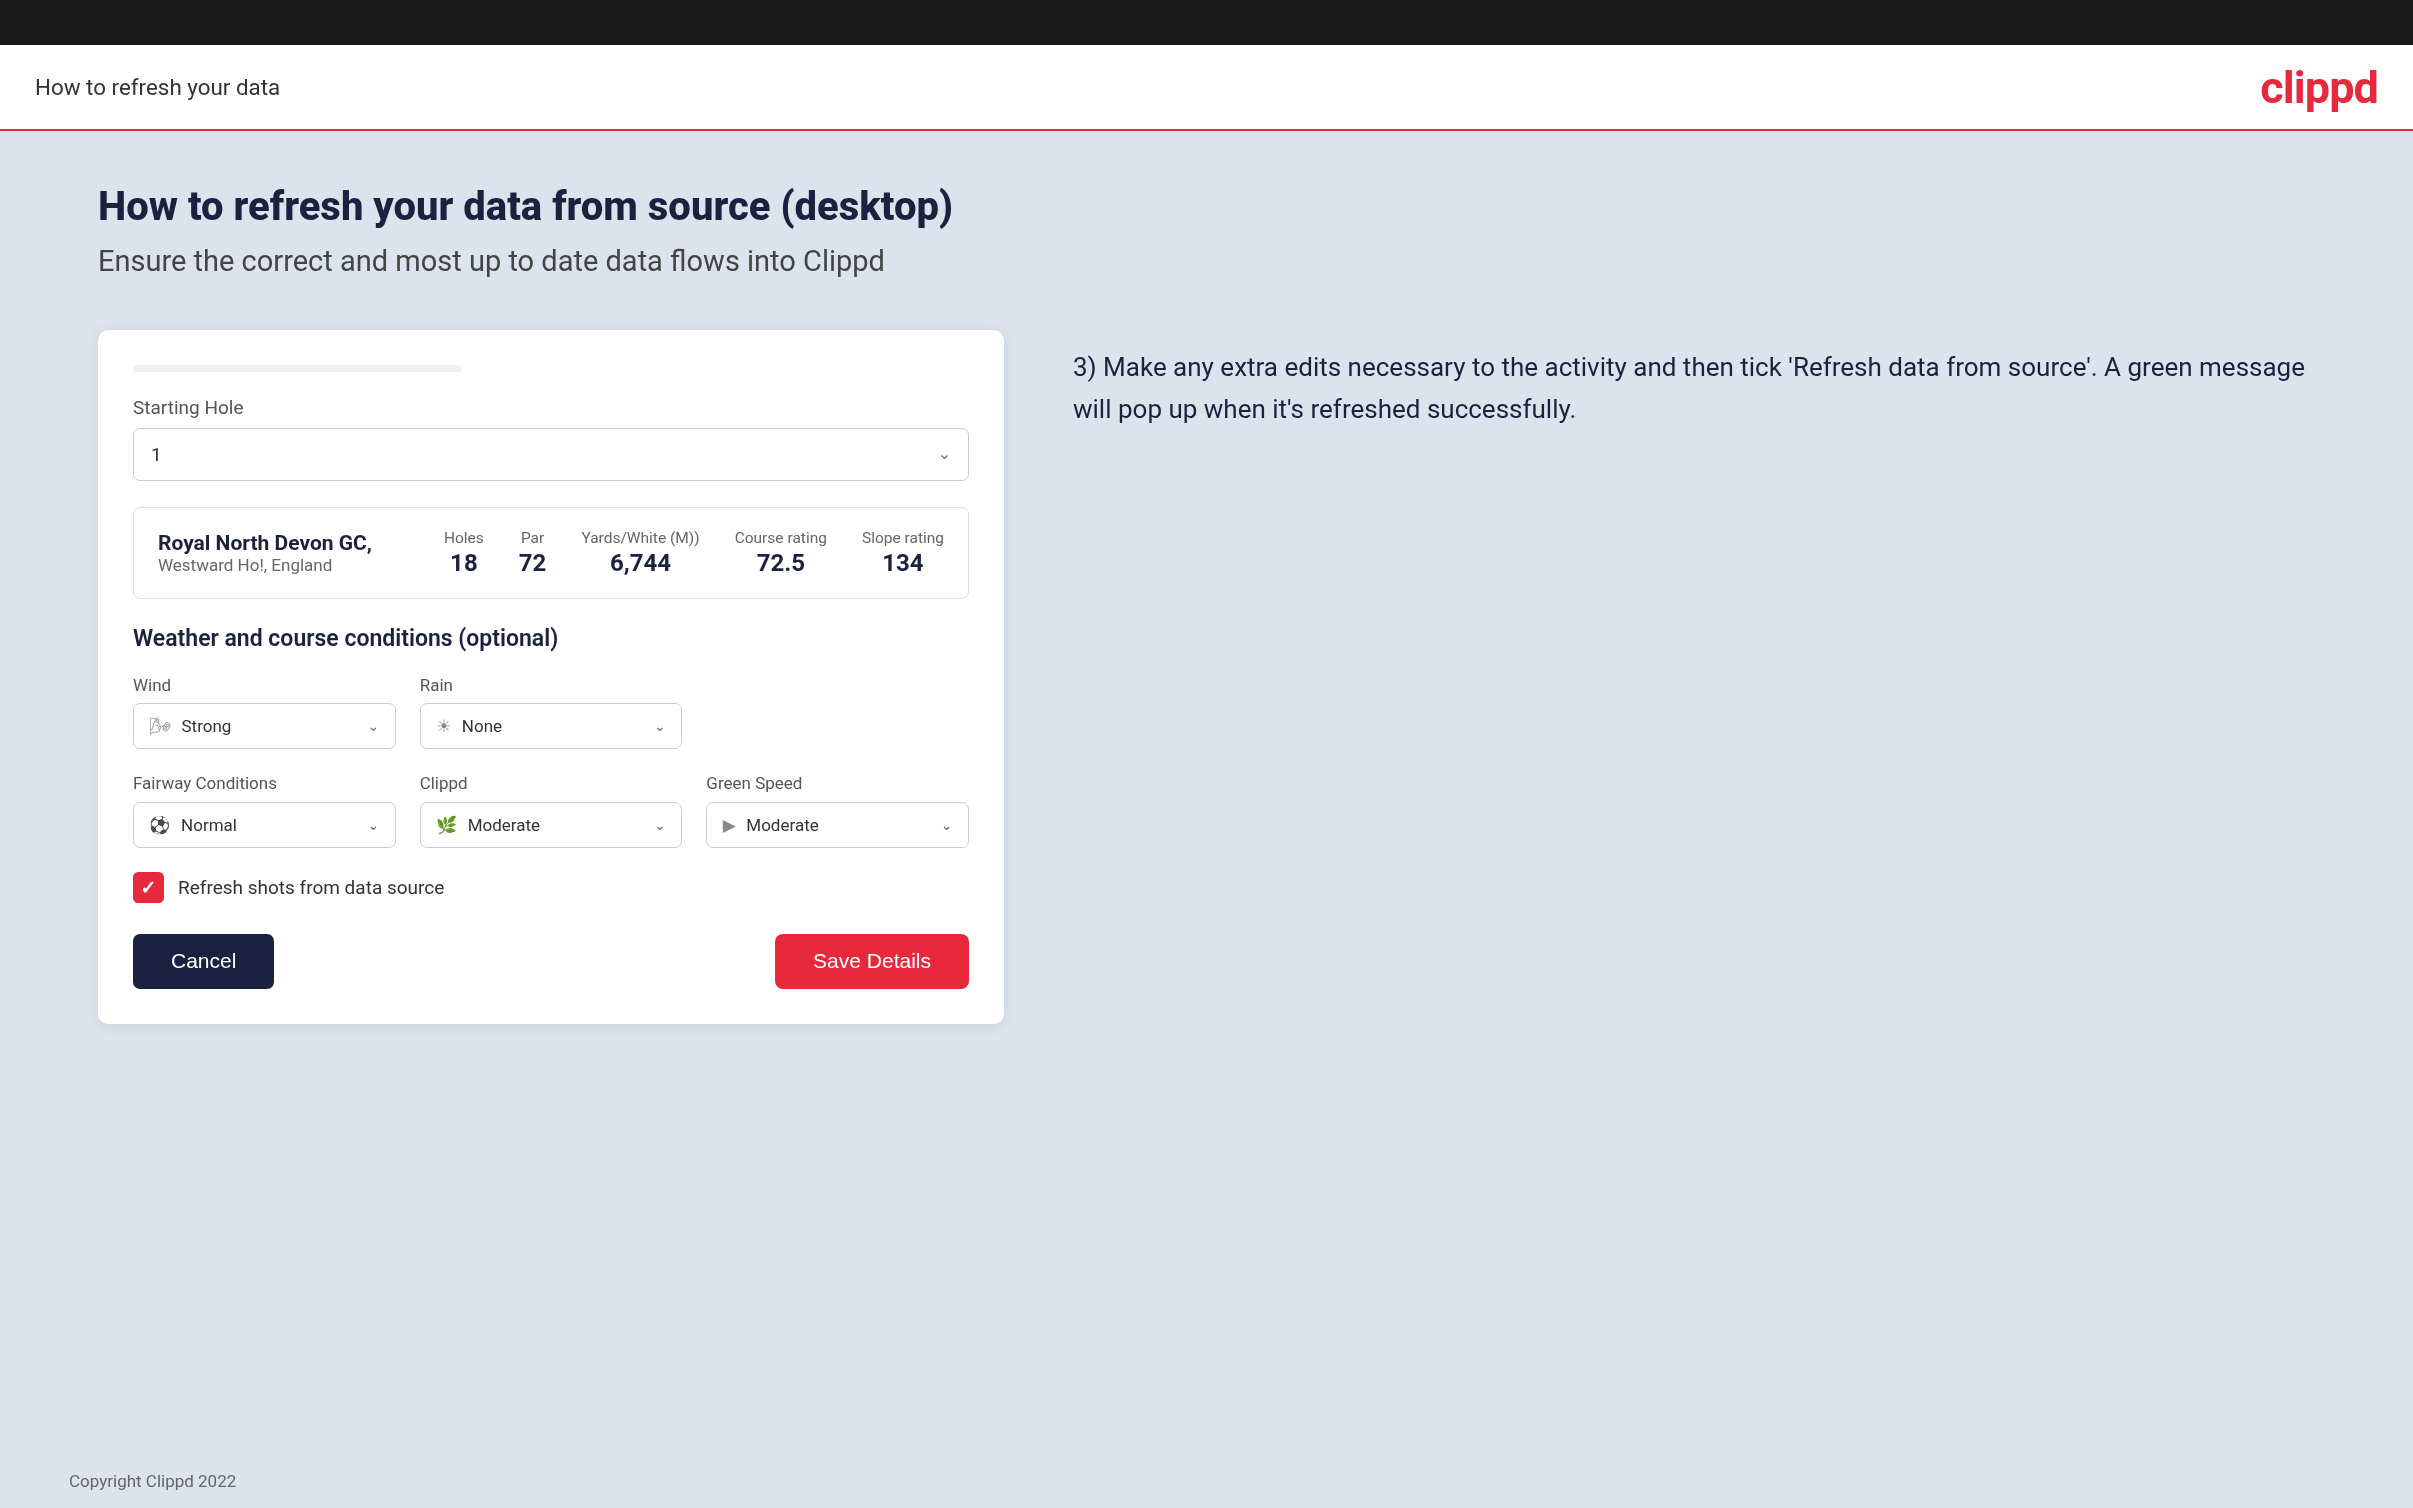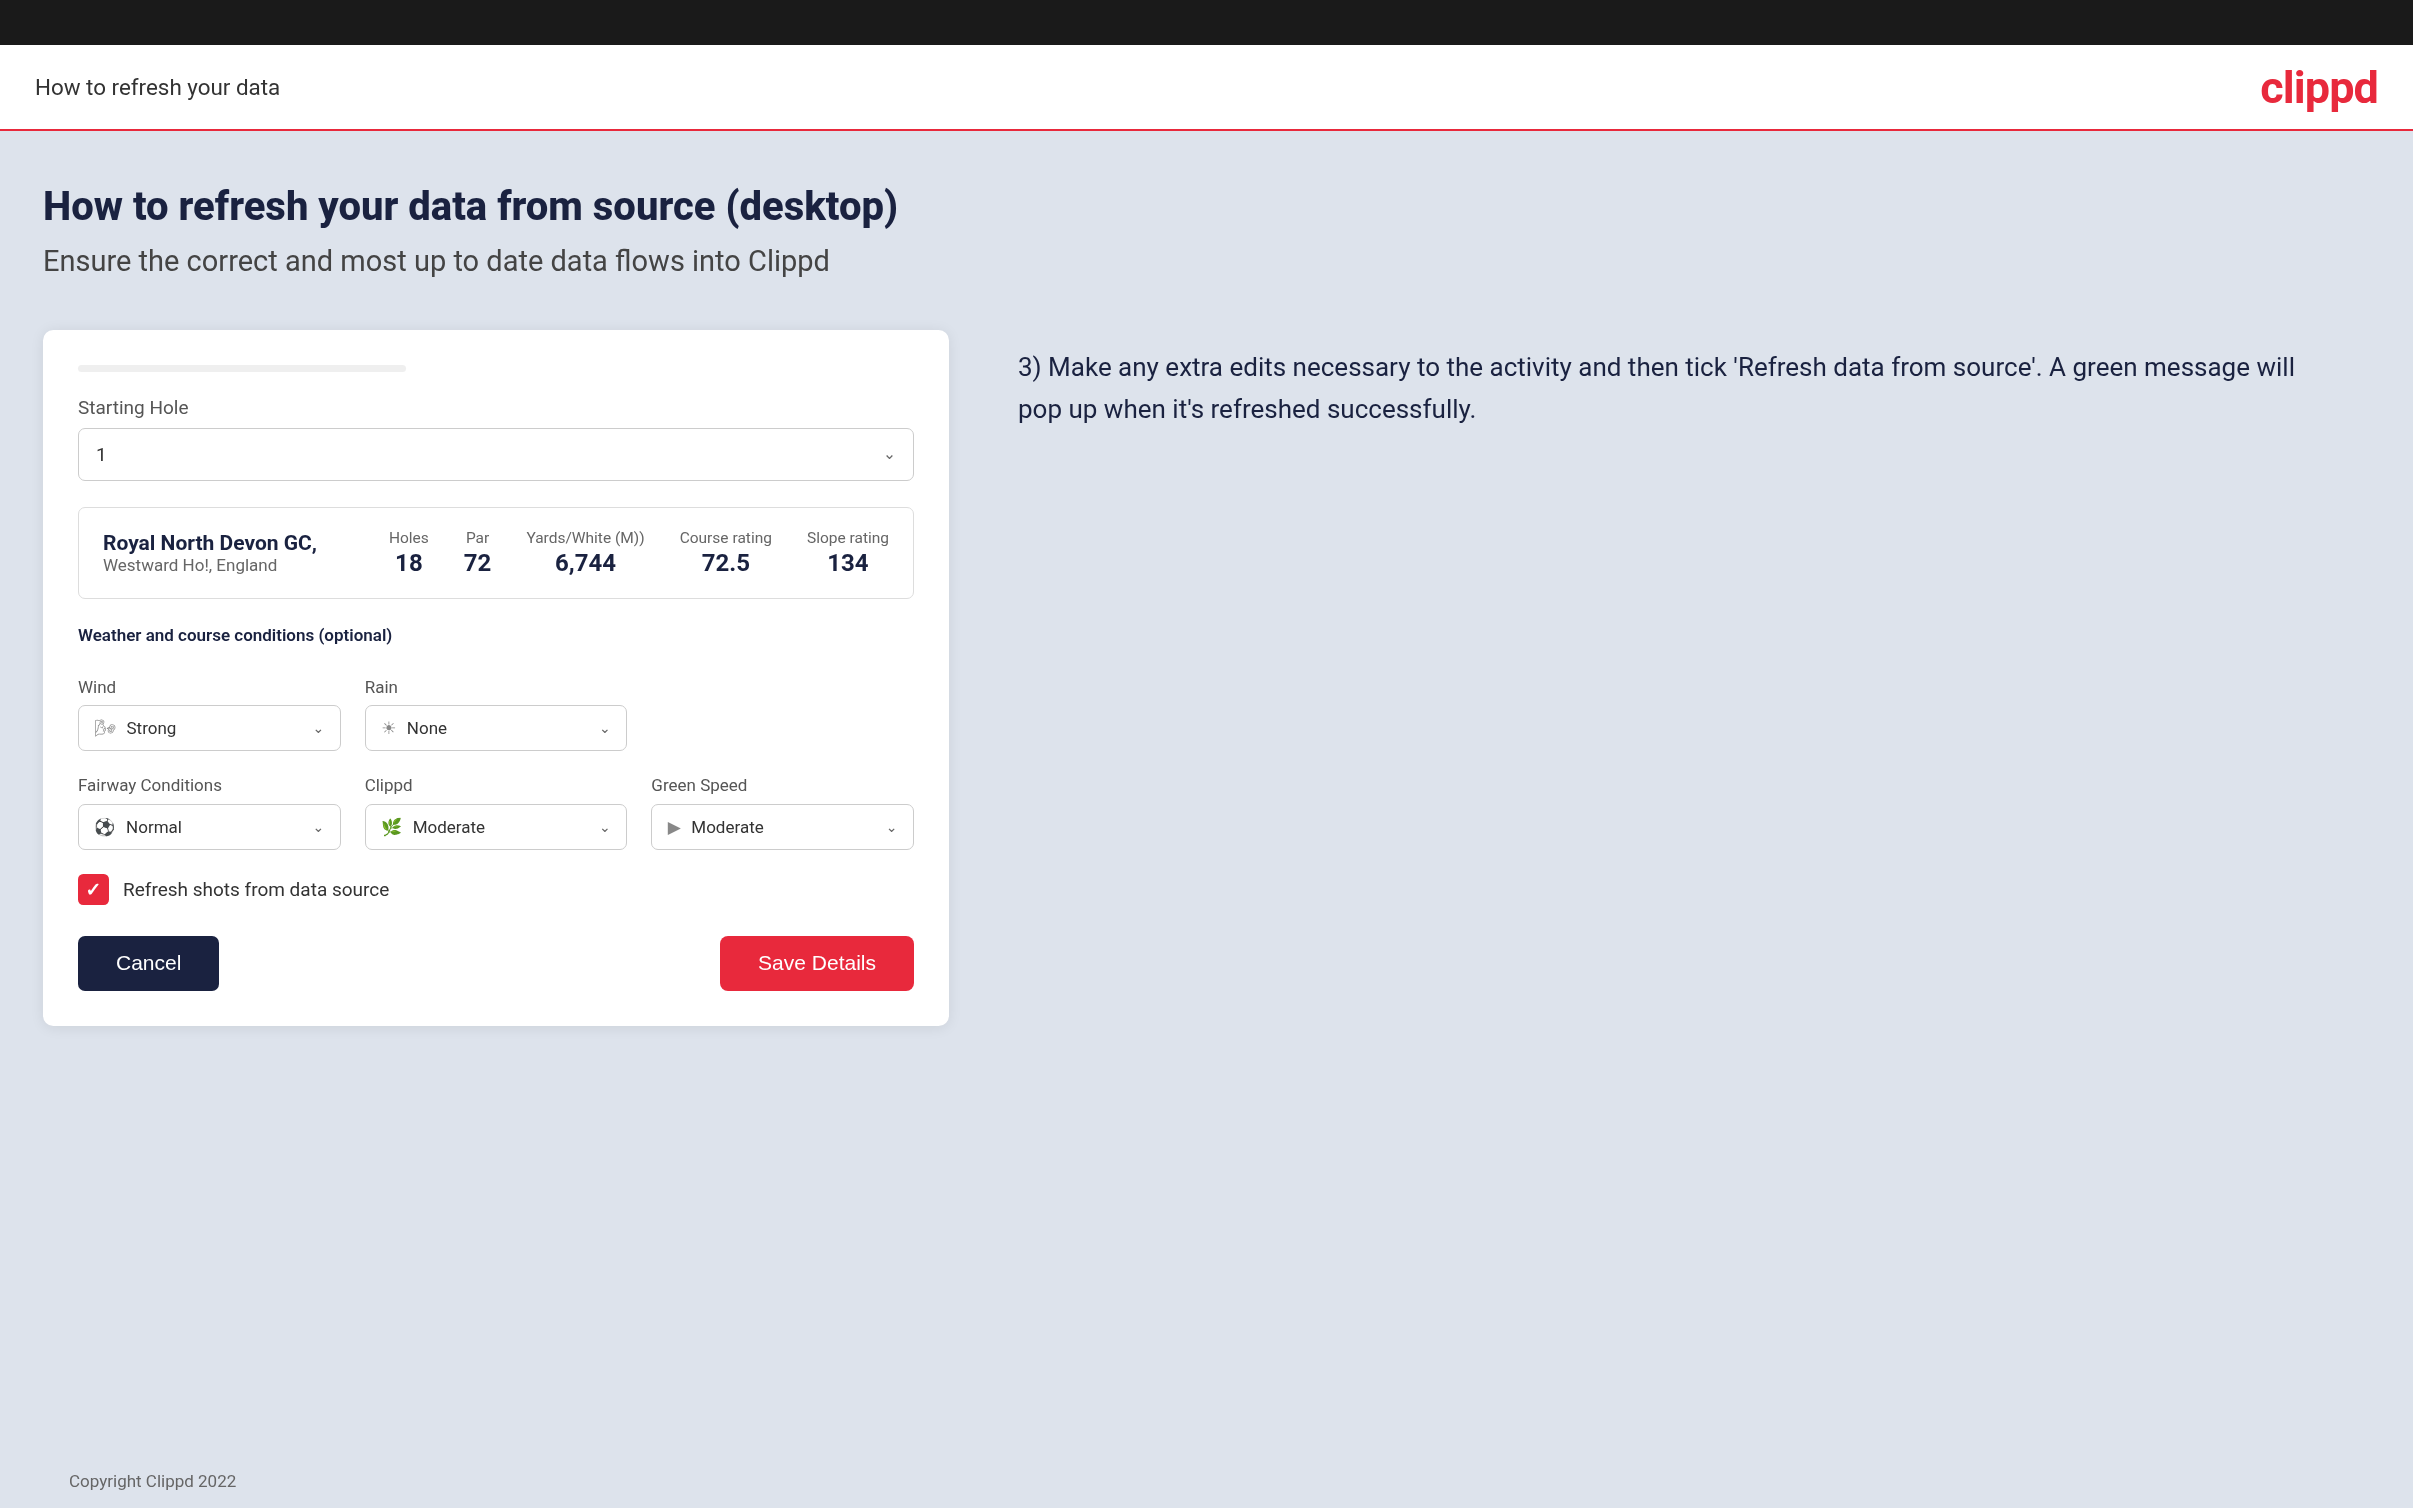--- a/index.html
+++ b/index.html
@@ -38,21 +38,21 @@
     .logo {
       font-size: 45px;
       font-weight: 700;
       color: #e8293c;
       letter-spacing: -0.9px;
     }
 
     .main-content {
       background: #dde3ec;
       flex: 1;
-      padding: 52px 69px 35px 43px;
+      padding: 52px 69px 35px 98px;
       display: flex;
       flex-direction: column;
     }
 
     .page-heading {
       font-size: 40px;
       font-weight: 800;
       color: #1a2240;
       margin-bottom: 14px;
     }
@@ -188,24 +188,24 @@
       color: #666;
     }
 
     .stat-value {
       font-size: 24px;
       font-weight: 700;
       color: #1a2240;
     }
 
     .section-title {
-      font-size: 17px;
+      font-size: 23px;
       font-weight: 600;
       color: #1a2240;
-      margin-bottom: 32px;
+      margin-bottom: 23px;
     }
 
     .conditions-grid {
       display: flex;
       gap: 24px;
       margin-bottom: 24px;
     }
 
     .condition-group {
       flex: 1;

